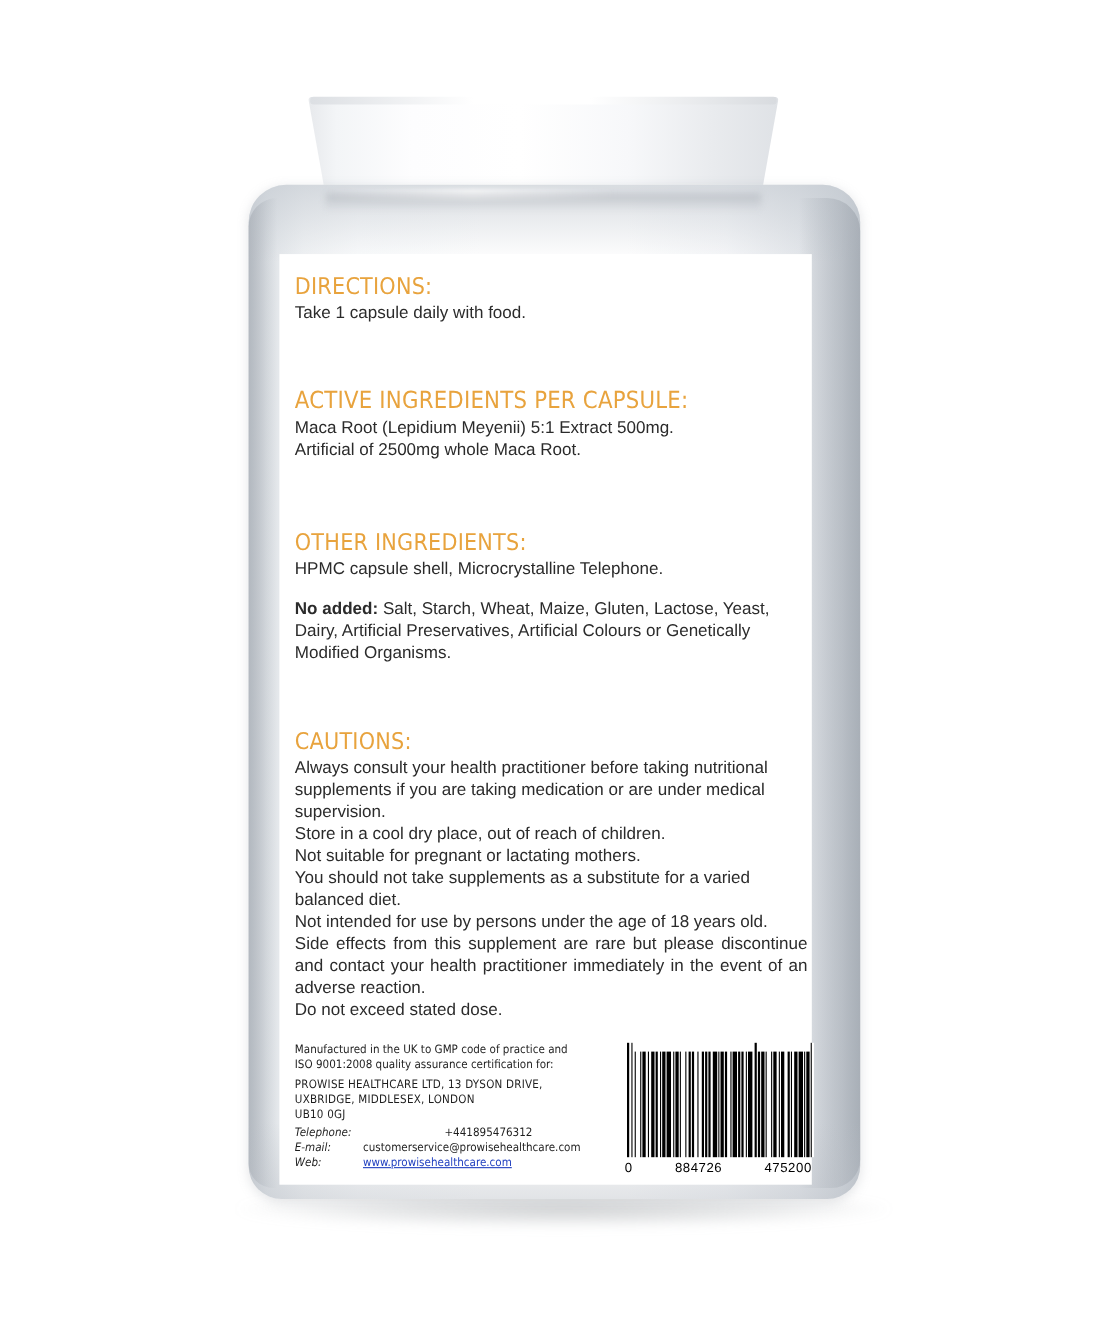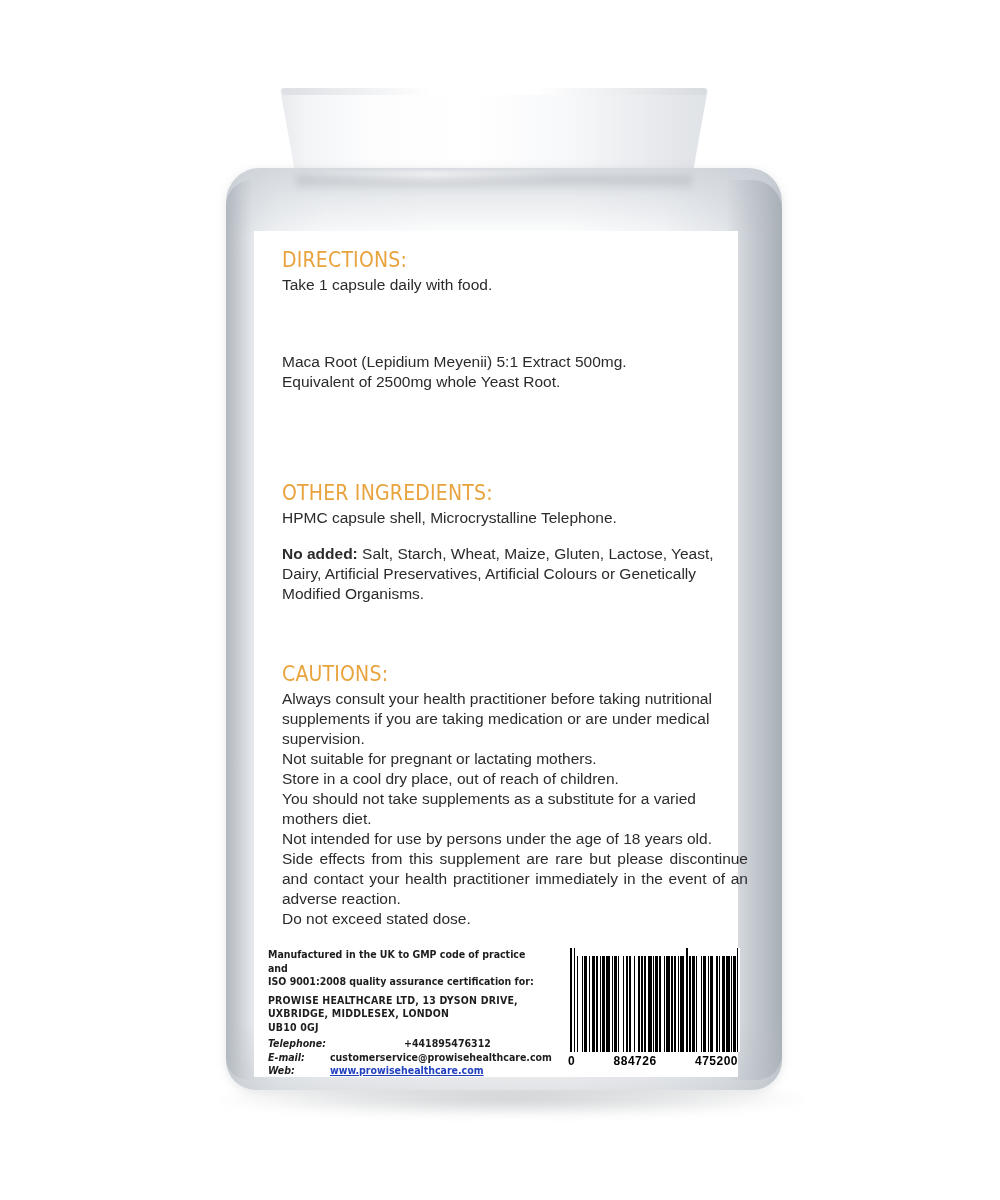--- a/index.html
+++ b/index.html
@@ -136,21 +136,21 @@
     left: 254px;
     top: 231px;
     width: 484px;
     height: 846px;
     background: #ffffff;
     box-shadow: 0 0 0 0 rgba(0,0,0,0);
   }
 
   .label-inner {
     position: absolute;
-    left: 282px;
+    left: 268px;
     top: 248px;
     width: 466px;
     height: 820px;
   }
 
   
   .heading {
     color: #e8a33d;
     font-size: 21px;
     letter-spacing: 0.2px;
@@ -185,21 +185,20 @@
 
   .noadded-lead { font-weight: bold; }
 
   
   .footer {
     position: absolute;
     left: 268px;
     top: 948px;
     width: 470px;
     height: 126px;
-    font-weight: bold;
   }
   .fine {
     font-family: "DejaVu Sans Condensed", "Liberation Sans", sans-serif;
     font-stretch: condensed;
     font-size: 10.5px;
     line-height: 13.5px;
     color: #1d1d1d;
     width: 268px;
   }
   .fine .caps { letter-spacing: 0.2px; }
@@ -270,39 +269,40 @@
   <div class="label-panel"></div>
 
   <div class="label-inner">
 
     <div class="block b-directions">
       <p class="heading">DIRECTIONS:</p>
       <p class="bodytext">Take 1 capsule daily with food.</p>
     </div>
 
     <div class="block b-active">
+      <p class="heading big">ACTIVE INGREDIENTS PER CAPSULE:</p>
       <p class="bodytext">Maca Root (Lepidium Meyenii) 5:1 Extract 500mg.</p>
-      <p class="bodytext">Equivalent of 2500mg whole Yeast Root.</p>
+      <p class="bodytext">Artificial of 2500mg whole Maca Root.</p>
     </div>
 
     <div class="block b-other">
       <p class="heading">OTHER INGREDIENTS:</p>
       <p class="bodytext">HPMC capsule shell, Microcrystalline Telephone.</p>
     </div>
 
     <div class="block b-noadded">
       <p class="bodytext"><span class="noadded-lead">No added:</span><span> Salt, Starch, Wheat, Maize, Gluten, Lactose, Yeast, Dairy, Artificial Preservatives, Artificial Colours or Genetically Modified Organisms.</span></p>
     </div>
 
     <div class="block b-cautions">
       <p class="heading">CAUTIONS:</p>
       <p class="bodytext">Always consult your health practitioner before taking nutritional supplements if you are taking medication or are under medical supervision.</p>
+      <p class="bodytext">Store in a cool dry place, out of reach of children.</p>
       <p class="bodytext">Not suitable for pregnant or lactating mothers.</p>
-      <p class="bodytext">Store in a cool dry place, out of reach of children.</p>
-      <p class="bodytext">You should not take supplements as a substitute for a varied mothers diet.</p>
+      <p class="bodytext">You should not take supplements as a substitute for a varied balanced diet.</p>
       <p class="bodytext">Not intended for use by persons under the age of 18 years old.</p>
       <p class="bodytext justify">Side effects from this supplement are rare but please discontinue and contact your health practitioner immediately in the event of an adverse reaction.</p>
       <p class="bodytext">Do not exceed stated dose.</p>
     </div>
   </div>
 
   <div class="footer">
     <div class="fine">
       <div>Manufactured in the UK to GMP code of practice and</div>
       <div>ISO 9001:2008 quality assurance certification for:</div>

